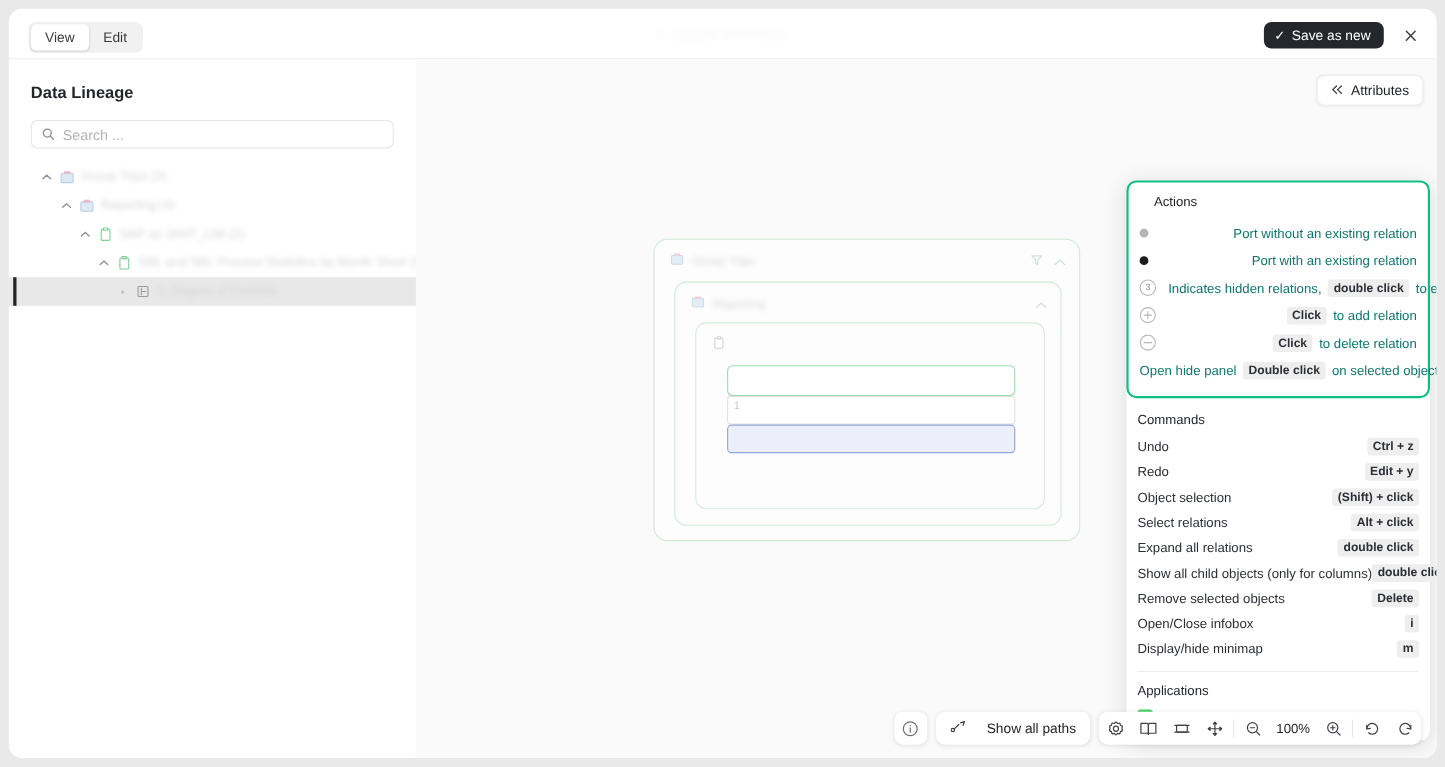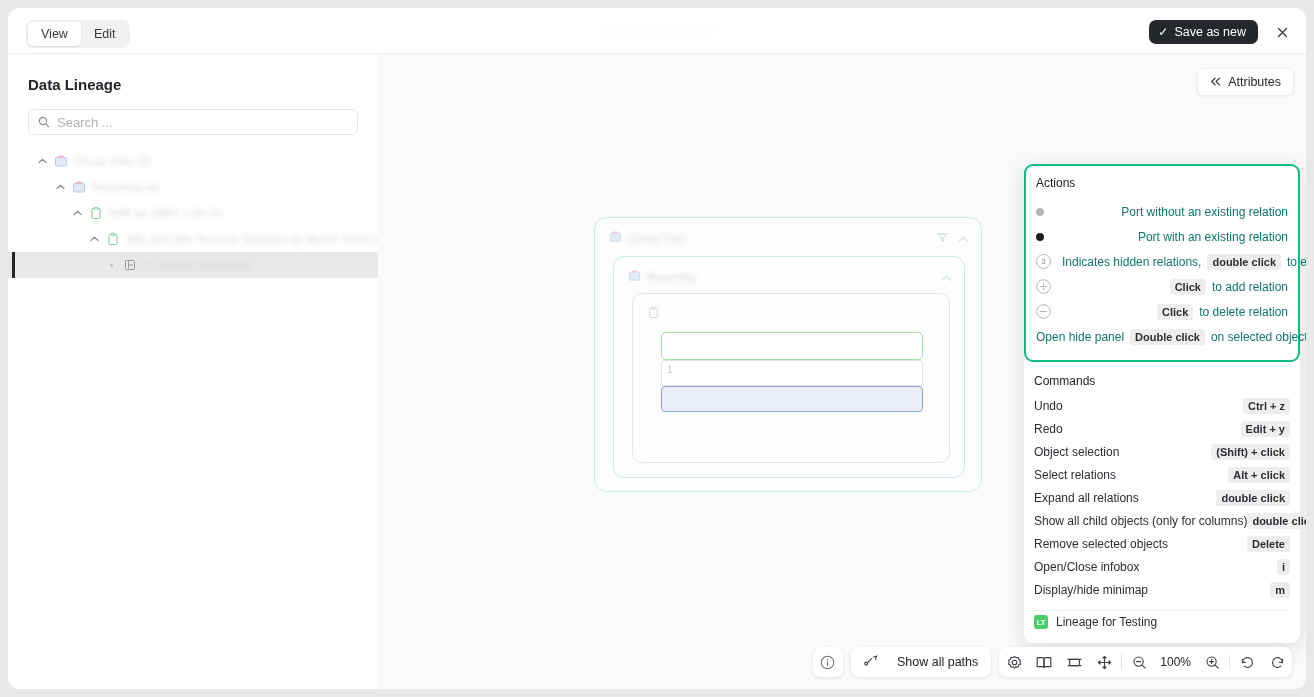--- a/index.html
+++ b/index.html
@@ -173,21 +173,21 @@
   }
   .popup .actions-block {
     border: 2px solid #0fbf7f;
     border-radius: 9px;
     padding: 10px 10px 11px 10px;
     background: #fff;
     position: relative; z-index: 2;
   }
   .sec-title {
     font-size: 12px; font-weight: 400; color: #22252a;
-    margin: 0 0 9px 0;
+    margin: 0 0 9px 13px;
   }
   .sec-title.sub { margin: 12px 0 6px 10px; }
 
   .arow {
     display: flex; align-items: center;
     height: 25px;
   }
   .arow .sym { width: 26px; flex: 0 0 26px; display: flex; align-items: center; }
   .arow .txt { flex: 1; display: flex; align-items: center; justify-content: flex-end; gap: 6px; white-space: nowrap; }
   .arow .txt.left { justify-content: space-between; }
@@ -541,20 +541,21 @@
         </div>
         <div class="crow">
           <span class="lab">Display/hide minimap</span>
           <span class="kbd">m</span>
         </div>
       </div>
 
       <div class="divider"></div>
 
       <div>
+        <div class="sec-title sub" style="margin-top:10px">Applications</div>
         <div class="app-row">
           <span class="app-badge">LT</span>
           <span>Lineage for Testing</span>
         </div>
       </div>
     </div>
 
     <div class="btmbar">
 
       <div class="pill icononly">

